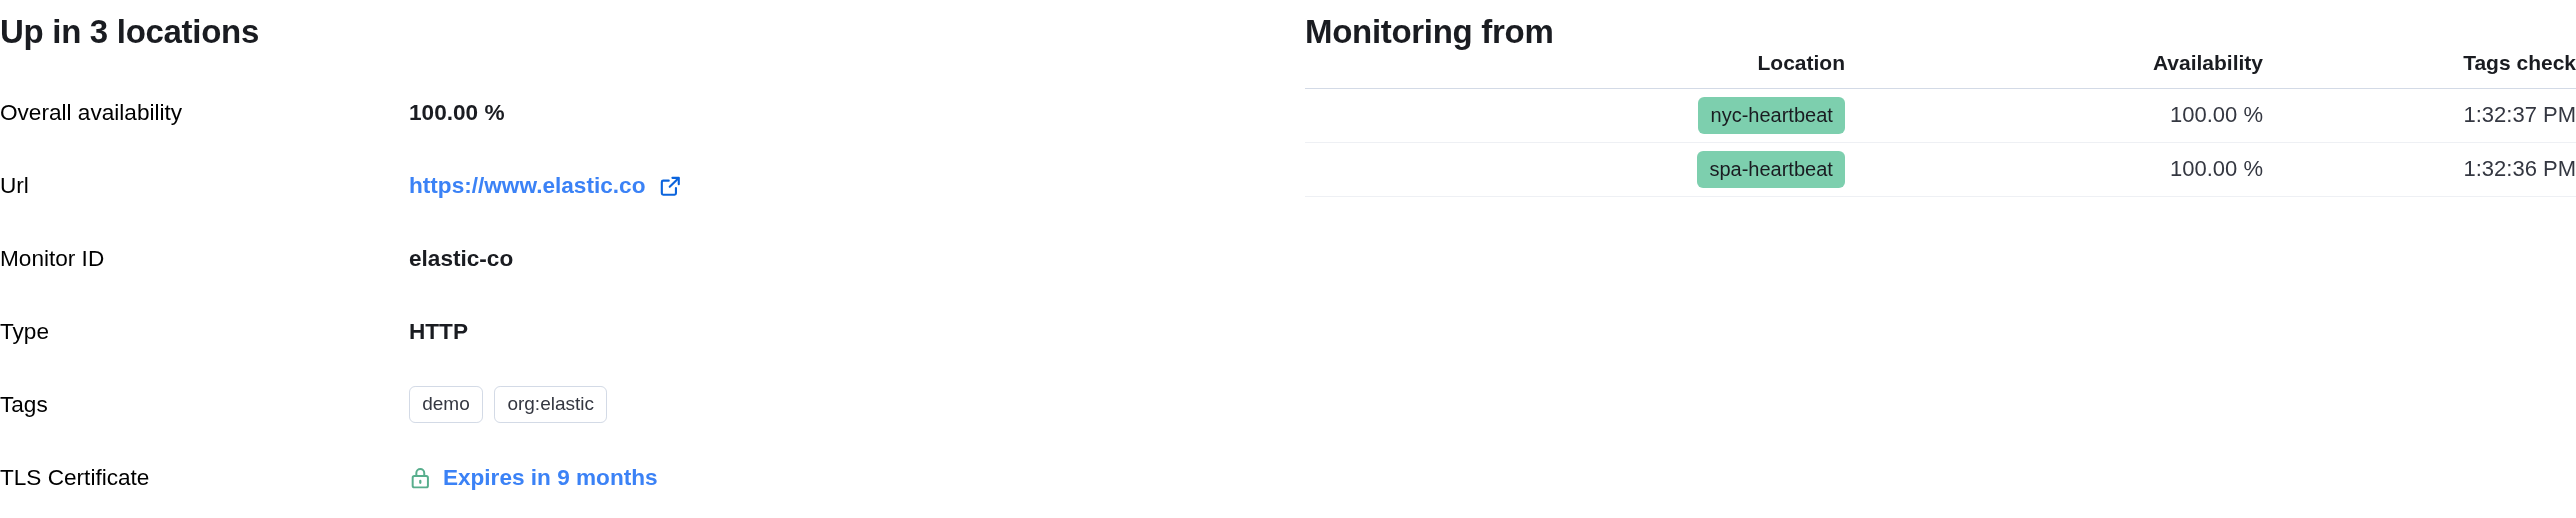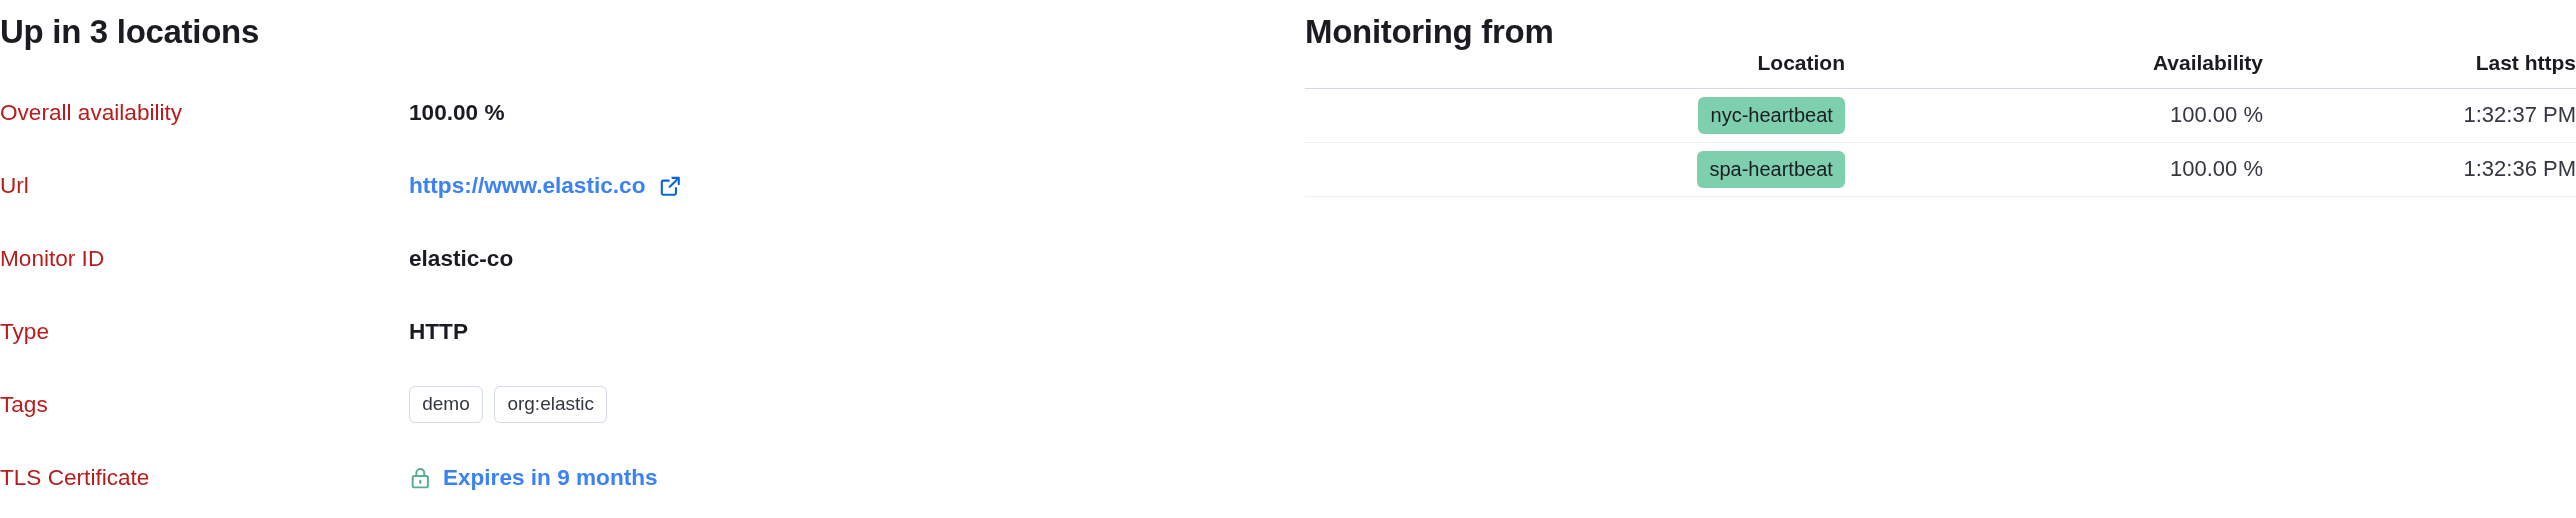--- a/index.html
+++ b/index.html
@@ -47,21 +47,21 @@
   .meta-row {
     display: flex;
     align-items: center;
     height: 73px;
   }
 
   .meta-label {
     width: 409px;
     font-size: 22.6px;
     font-weight: 400;
-    color: #b91c1c;
+    color: #000000;
     line-height: 1.2;
   }
 
   .meta-value {
     font-size: 22.6px;
     font-weight: bold;
     color: #1a1c21;
     display: flex;
     align-items: center;
     line-height: 1.2;
@@ -230,21 +230,21 @@
 
   <div class="right-panel">
     <h1 class="panel-title">Monitoring from</h1>
 
     <div class="table-wrap">
       <table class="monitor-table">
         <thead>
           <tr>
             <th class="col-location">Location</th>
             <th class="col-availability">Availability</th>
-            <th class="col-lastcheck">Last https</th>
+            <th class="col-lastcheck">Tags check</th>
           </tr>
         </thead>
         <tbody>
           <tr>
             <td class="col-location">
               <span class="loc-badge">nyc-heartbeat</span>
             </td>
             <td class="col-availability">100.00 %</td>
             <td class="col-lastcheck">1:32:37 PM</td>
           </tr>

